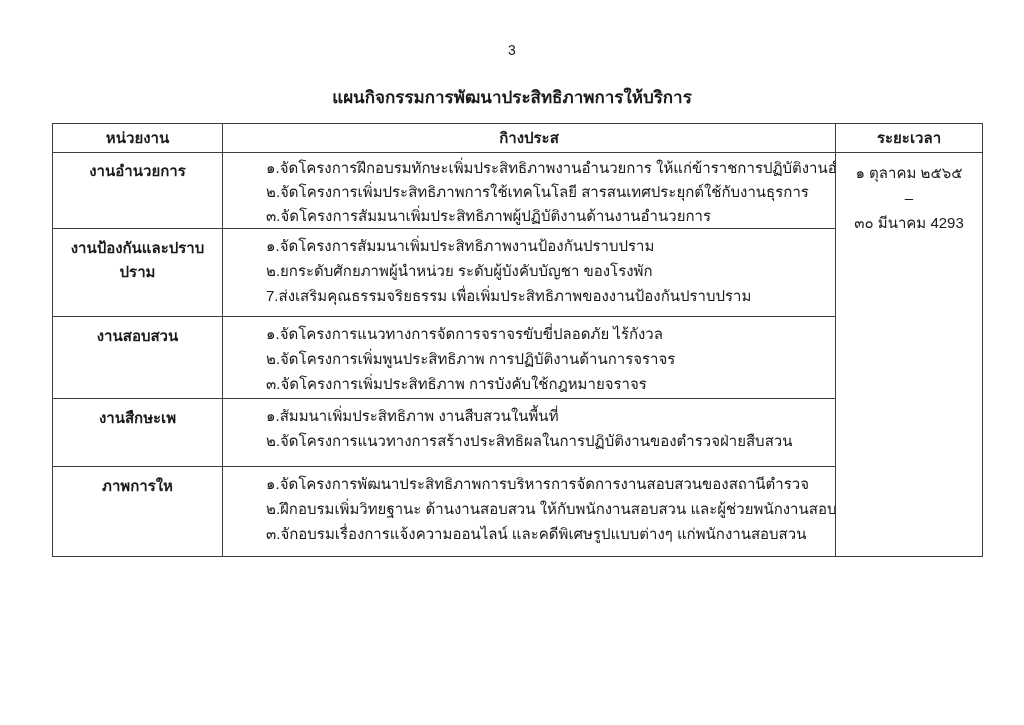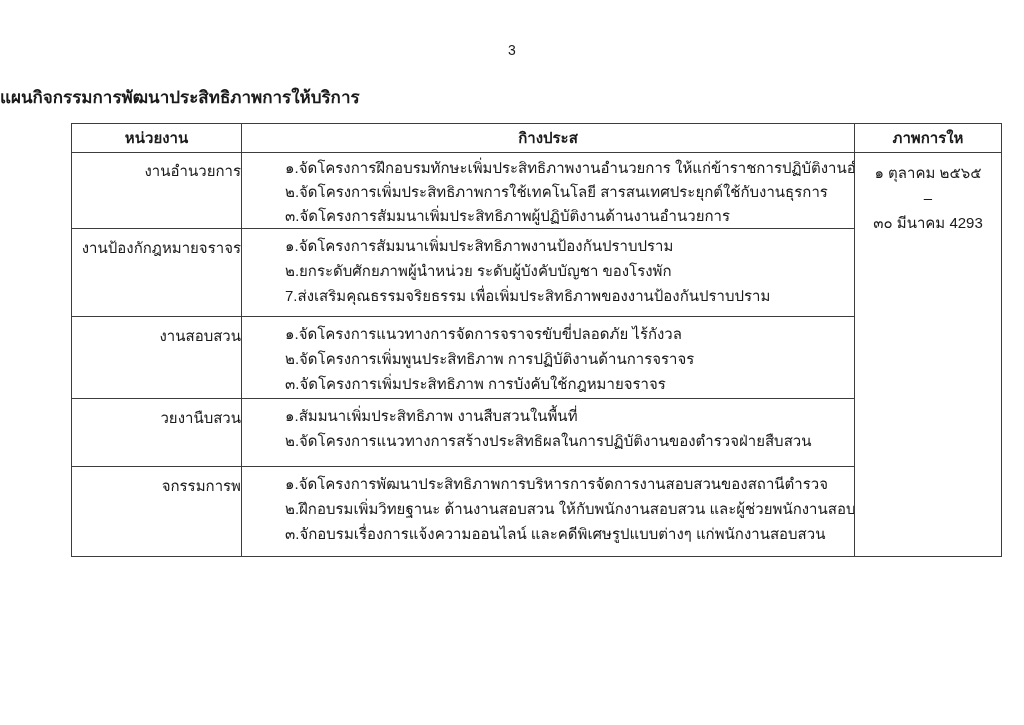--- a/index.html
+++ b/index.html
@@ -11,26 +11,27 @@
   }
   .page-number {
     position: absolute;
     top: 42px; left: 0; width: 1024px;
     text-align: center;
     font-size: 14px;
   }
   .doc-title {
     position: absolute;
     top: 83px; left: 0; width: 1024px;
+    text-align: center;
     font-size: 17px;
     font-weight: bold;
   }
   table.plan {
     position: absolute;
-    top: 123px; left: 71px;
+    top: 123px; left: 52px;
     border-collapse: collapse;
     table-layout: fixed;
     width: 930px;
     padding-left: 8px;
   }
   table.plan col.c-unit { width: 170px; }
   table.plan col.c-activity { width: 613px; }
   table.plan col.c-duration { width: 147px; }
   table.plan th, table.plan td {
     border: 1px solid #3d3d3d;
@@ -39,22 +40,22 @@
     font-size: 15px;
   }
   table.plan th {
     height: 26px;
     font-weight: bold;
     text-align: center;
     vertical-align: middle;
     padding: 2px 4px;
   }
   td.unit-cell {
-    text-align: right;
-    font-weight: 400;
+    text-align: center;
+    font-weight: 700;
     padding-top: 7px;
   }
   td.activity-cell {
     padding: 4px 10px 0 43px;
     line-height: 25px;
   }
   tr.row-1 td.activity-cell { padding-top: 3px; line-height: 24px; }
   tr.row-1 td.unit-cell { padding-top: 6px; }
   td.duration-cell {
     text-align: center;
@@ -77,62 +78,62 @@
 <table class="plan">
   <colgroup>
     <col class="c-unit">
       <col class="c-activity">
       <col class="c-duration">
   </colgroup>
   <thead>
     <tr>
       <th>หน่วยงาน</th>
       <th>กิางประส</th>
-      <th>ภาพการให</th>
+      <th>ระยะเวลา</th>
     </tr>
   </thead>
   <tbody>
     <tr class="row-1 h-r1">
       <td class="unit-cell">งานอำนวยการ</td>
       <td class="activity-cell">
         <div class="activity-line">๑.จัดโครงการฝึกอบรมทักษะเพิ่มประสิทธิภาพงานอำนวยการ ให้แก่ข้าราชการปฏิบัติงานอำนวยการ</div>
         <div class="activity-line">๒.จัดโครงการเพิ่มประสิทธิภาพการใช้เทคโนโลยี สารสนเทศประยุกต์ใช้กับงานธุรการ</div>
         <div class="activity-line">๓.จัดโครงการสัมมนาเพิ่มประสิทธิภาพผู้ปฏิบัติงานด้านงานอำนวยการ</div>
       </td>
       <td class="duration-cell" rowspan="5">
         <div>๑ ตุลาคม ๒๕๖๕</div>
         <div>–</div>
         <div>๓๐ มีนาคม 4293</div>
       </td>
     </tr>
     <tr class="h-r2">
-      <td class="unit-cell">งานป้องกักฎหมายจราจร</td>
+      <td class="unit-cell">งานป้องกันและปราบปราม</td>
       <td class="activity-cell">
         <div class="activity-line">๑.จัดโครงการสัมมนาเพิ่มประสิทธิภาพงานป้องกันปราบปราม</div>
         <div class="activity-line">๒.ยกระดับศักยภาพผู้นำหน่วย ระดับผู้บังคับบัญชา ของโรงพัก</div>
         <div class="activity-line">7.ส่งเสริมคุณธรรมจริยธรรม เพื่อเพิ่มประสิทธิภาพของงานป้องกันปราบปราม</div>
       </td>
     </tr>
     <tr class="h-r3">
       <td class="unit-cell">งานสอบสวน</td>
       <td class="activity-cell">
         <div class="activity-line">๑.จัดโครงการแนวทางการจัดการจราจรขับขี่ปลอดภัย ไร้กังวล</div>
         <div class="activity-line">๒.จัดโครงการเพิ่มพูนประสิทธิภาพ การปฏิบัติงานด้านการจราจร</div>
         <div class="activity-line">๓.จัดโครงการเพิ่มประสิทธิภาพ การบังคับใช้กฎหมายจราจร</div>
       </td>
     </tr>
     <tr class="h-r4">
-      <td class="unit-cell">วยงานืบสวน</td>
+      <td class="unit-cell">งานสืกษะเพ</td>
       <td class="activity-cell">
         <div class="activity-line">๑.สัมมนาเพิ่มประสิทธิภาพ งานสืบสวนในพื้นที่</div>
         <div class="activity-line">๒.จัดโครงการแนวทางการสร้างประสิทธิผลในการปฏิบัติงานของตำรวจฝ่ายสืบสวน</div>
       </td>
     </tr>
     <tr class="h-r5">
-      <td class="unit-cell">จกรรมการพ</td>
+      <td class="unit-cell">ภาพการให</td>
       <td class="activity-cell">
         <div class="activity-line">๑.จัดโครงการพัฒนาประสิทธิภาพการบริหารการจัดการงานสอบสวนของสถานีตำรวจ</div>
         <div class="activity-line">๒.ฝึกอบรมเพิ่มวิทยฐานะ ด้านงานสอบสวน ให้กับพนักงานสอบสวน และผู้ช่วยพนักงานสอบสวน</div>
         <div class="activity-line">๓.จักอบรมเรื่องการแจ้งความออนไลน์ และคดีพิเศษรูปแบบต่างๆ แก่พนักงานสอบสวน</div>
       </td>
     </tr>
   </tbody>
 </table>
 
 </body></html>

